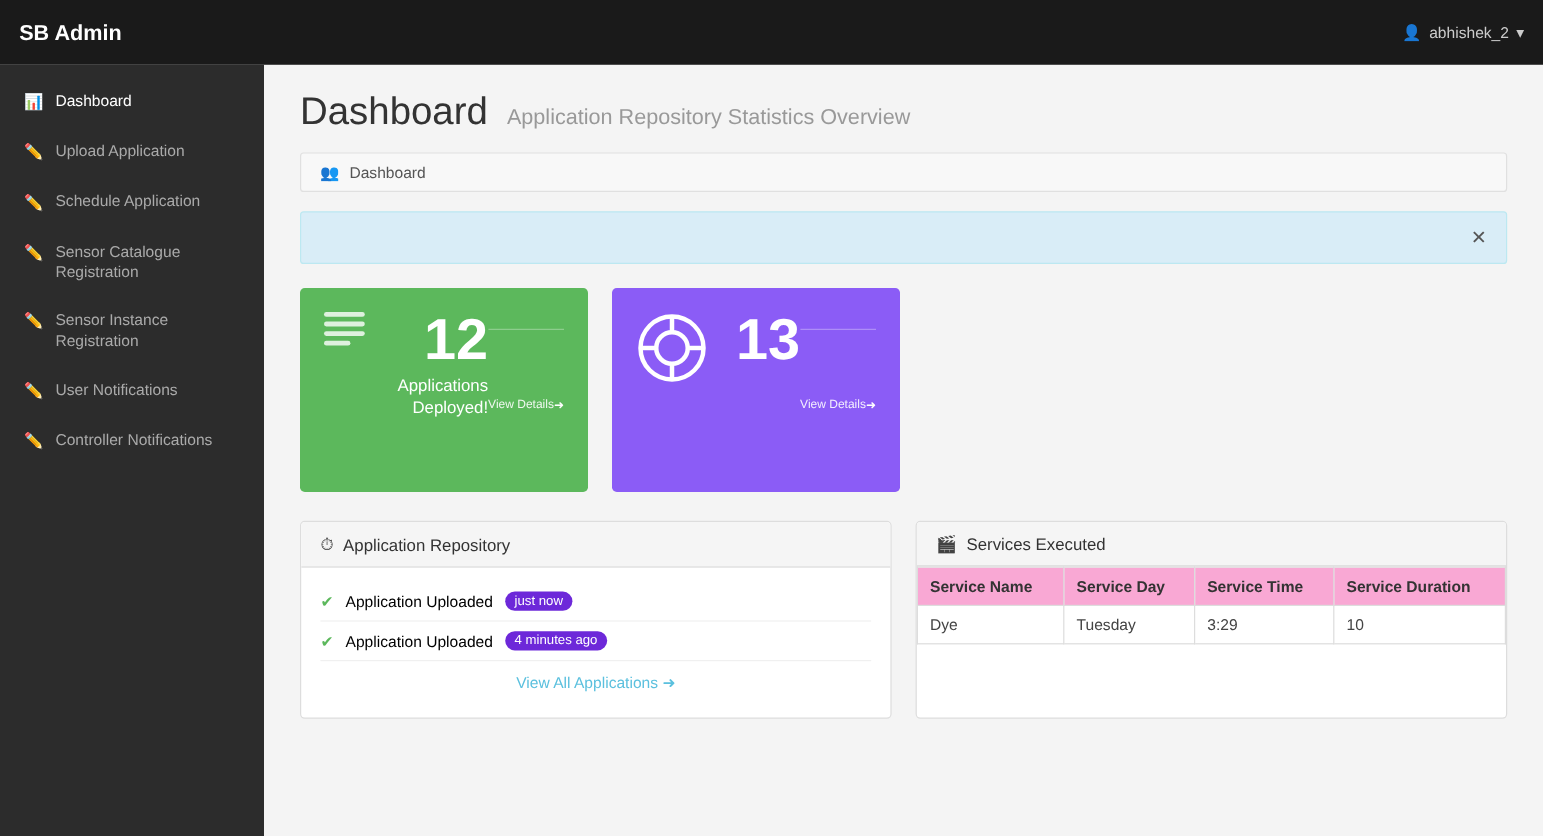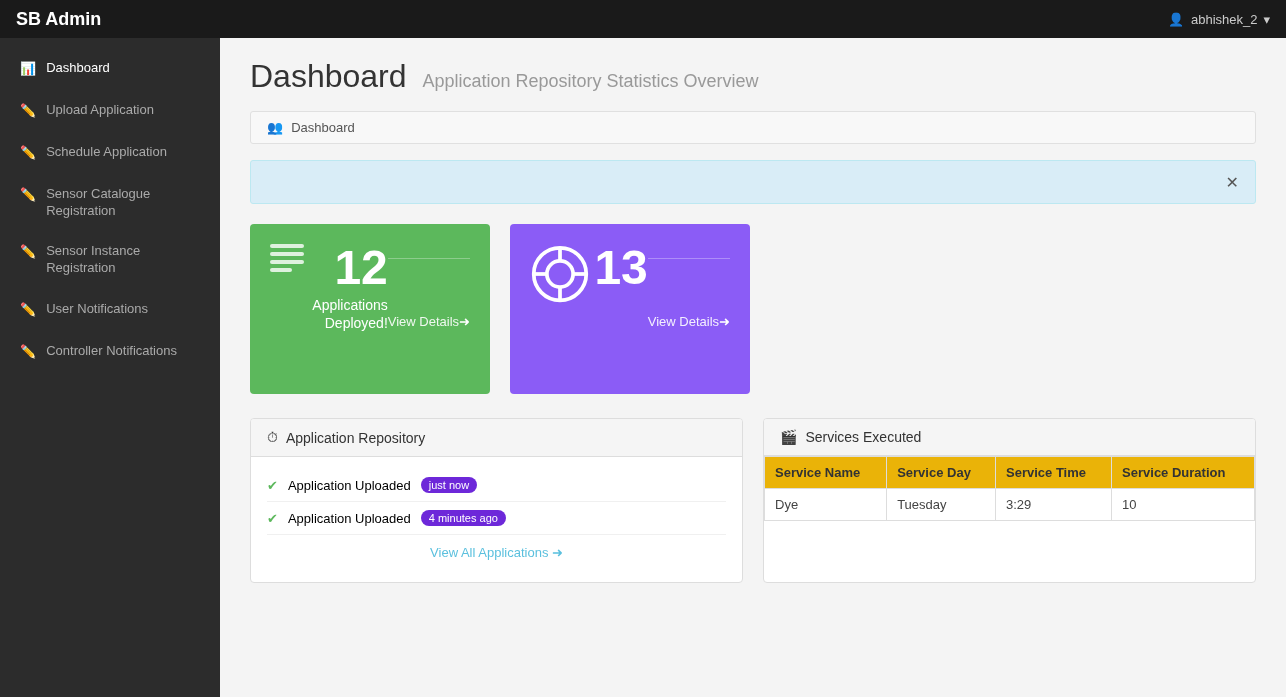--- a/index.html
+++ b/index.html
@@ -6,21 +6,21 @@
     body { font-family: Arial, sans-serif; font-size: 14px; background: #f4f4f4; display: flex; flex-direction: column; height: 697px; overflow: hidden; }
 
     
     .topbar {
       background: #1a1a1a;
       color: #fff;
       display: flex;
       align-items: center;
       justify-content: space-between;
       padding: 0 16px;
-      height: 38px;
+      height: 54px;
       flex-shrink: 0;
     }
     .topbar-brand {
       font-size: 18px;
       font-weight: bold;
       color: #fff;
     }
     .topbar-user {
       display: flex;
       align-items: center;
@@ -167,21 +167,21 @@
     .stat-card-right {
       text-align: right;
     }
     .stat-card-footer {
       border-top: 1px solid rgba(255,255,255,0.3);
       margin-top: 14px;
       padding-top: 10px;
       display: flex;
       justify-content: space-between;
       align-items: center;
-      font-size: 13px;
+      font-size: 10px;
     }
     .stat-card-footer a {
       color: #fff;
       text-decoration: none;
       opacity: 0.9;
     }
 
     
     .lifesaver-icon {
       width: 60px;
@@ -245,21 +245,21 @@
       text-decoration: none;
     }
 
     
     .services-table {
       width: 100%;
       border-collapse: collapse;
       font-size: 13px;
     }
     .services-table th {
-      background: #eab308;
+      background: #f9a8d4;
       border: 1px solid #ddd;
       padding: 8px 10px;
       text-align: left;
       font-weight: bold;
       color: #333;
     }
     .services-table td {
       border: 1px solid #ddd;
       padding: 8px 10px;
       color: #444;

